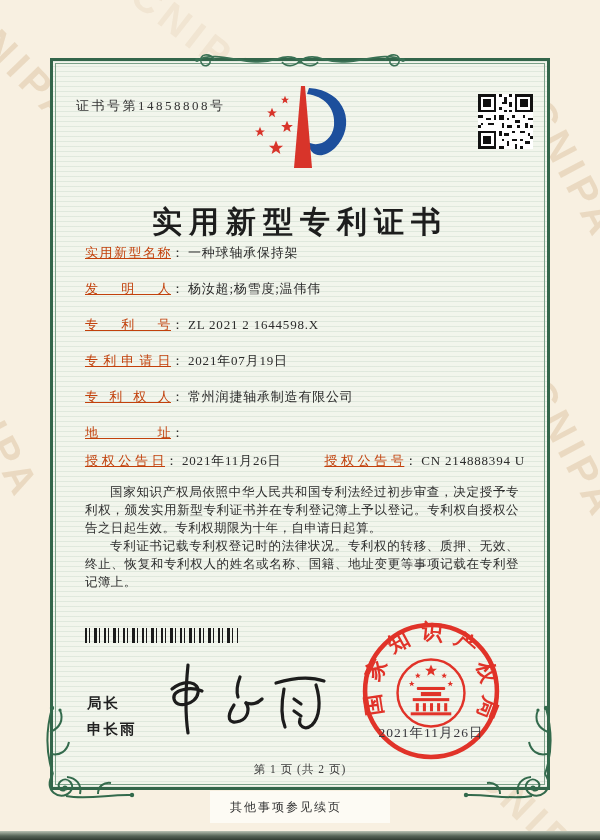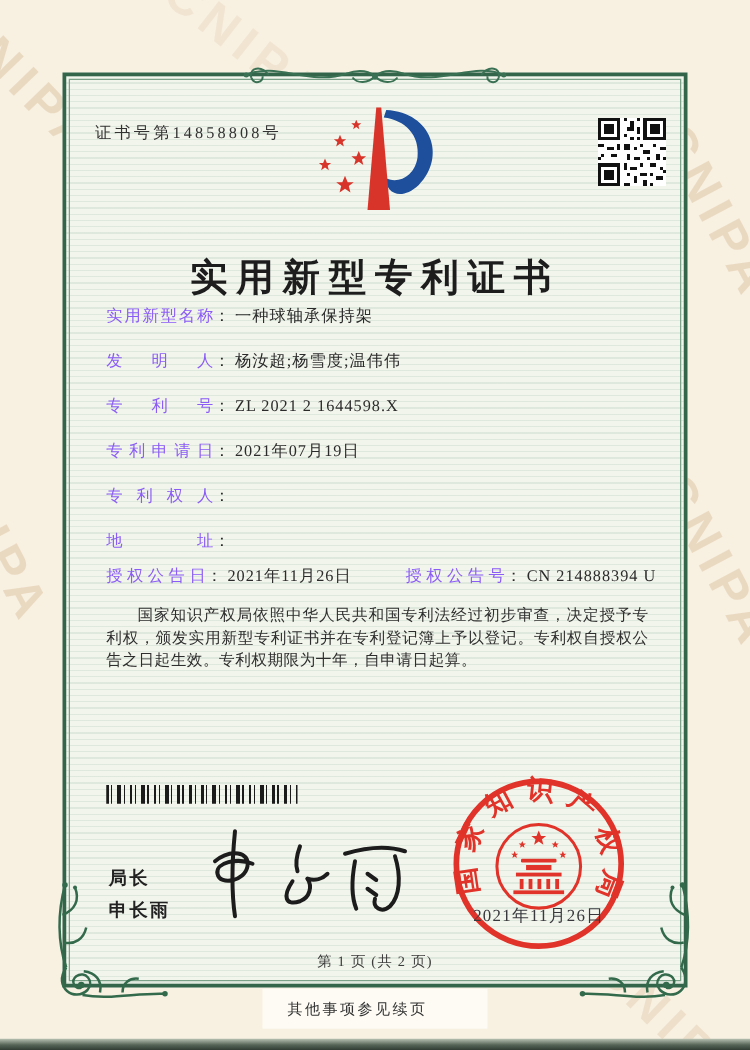--- a/index.html
+++ b/index.html
@@ -39,21 +39,21 @@
   }
   .title{
     position:absolute;left:0;top:168px;width:600px;text-align:center;
     font-size:30px;font-weight:700;letter-spacing:7px;color:#1d1d1d;margin-top:34px;
   }
 
   .field-row{position:absolute;left:85px;width:440px;font-size:13px;display:flex;align-items:baseline;}
   .flabel{
     display:inline-block;width:86px;
     text-align:justify;text-align-last:justify;
-    color:#8b5cf6;letter-spacing:0.5px;flex:none;
+    color:#c2410c;letter-spacing:0.5px;flex:none;text-decoration:underline;
   }
   .flabel.short{width:80px;}
   .fcolon{flex:none;margin-right:4px;}
   .fvalue{letter-spacing:0.8px;color:#2b2b2b;white-space:nowrap;}
 
   .paras{position:absolute;left:85px;top:483px;width:434px;font-size:12.5px;line-height:18px;
     text-align:justify;letter-spacing:0.4px;color:#2e2e2e;}
   .paras p{margin:0 0 0 0;text-indent:2em;}
   .paras p + p{margin-top:0px;}
 
@@ -254,36 +254,38 @@
   <span class="fvalue">ZL 2021 2 1644598.X</span>
 </div>
 <div class="field-row" style="top:352px;">
   <span class="flabel">专利申请日</span>
     <span class="fcolon">：</span>
   <span class="fvalue">2021年07月19日</span>
 </div>
 <div class="field-row" style="top:388px;">
   <span class="flabel">专利权人</span>
     <span class="fcolon">：</span>
+  <span class="fvalue">常州润捷轴承制造有限公司</span>
 </div>
 <div class="field-row" style="top:424px;">
   <span class="flabel">地址</span>
     <span class="fcolon">：</span>
 </div>
 <div class="field-row" style="top:452px;">
   <span class="flabel short">授权公告日</span>
     <span class="fcolon">：</span>
   <span class="fvalue" style="width:128px;">2021年11月26日</span>
   <span class="flabel short" style="margin-left:18px;">授权公告号</span>
     <span class="fcolon">：</span>
   <span class="fvalue">CN 214888394 U</span>
 </div>
 
 <div class="paras">
   <p>国家知识产权局依照中华人民共和国专利法经过初步审查，决定授予专利权，颁发实用新型专利证书并在专利登记簿上予以登记。专利权自授权公告之日起生效。专利权期限为十年，自申请日起算。</p>
+  <p>专利证书记载专利权登记时的法律状况。专利权的转移、质押、无效、终止、恢复和专利权人的姓名或名称、国籍、地址变更等事项记载在专利登记簿上。</p>
 </div>
 
 <div class="barcode"></div>
 
 <div class="signer">
   <div>局长</div>
   <div>申长雨</div>
 </div>
 
 <svg class="sig-svg" width="195" height="90" viewBox="0 0 195 90">

